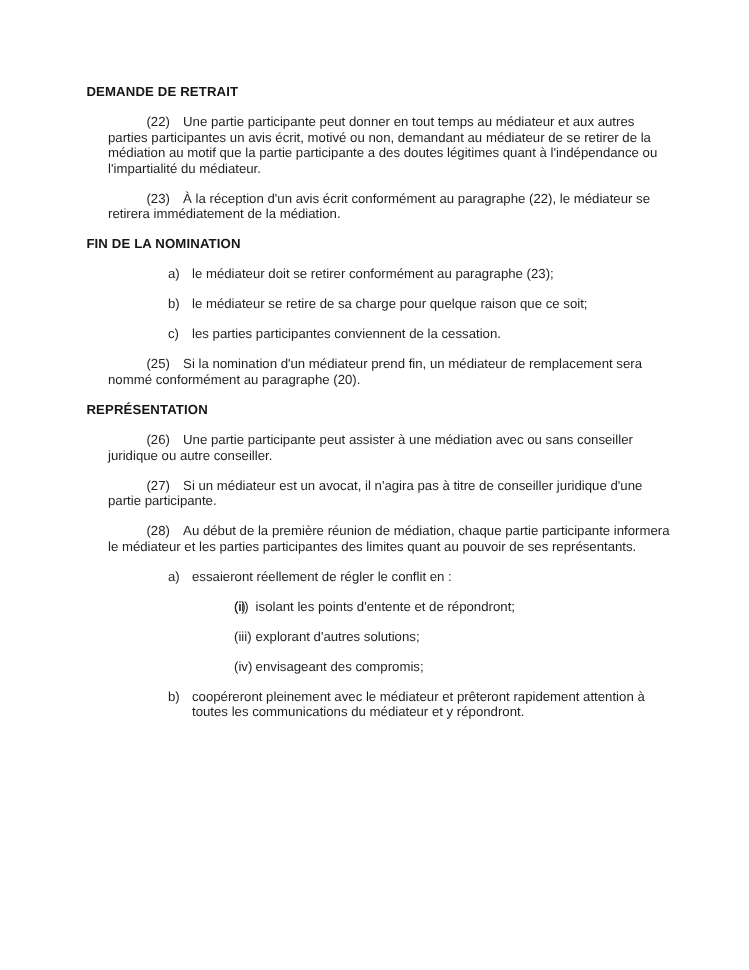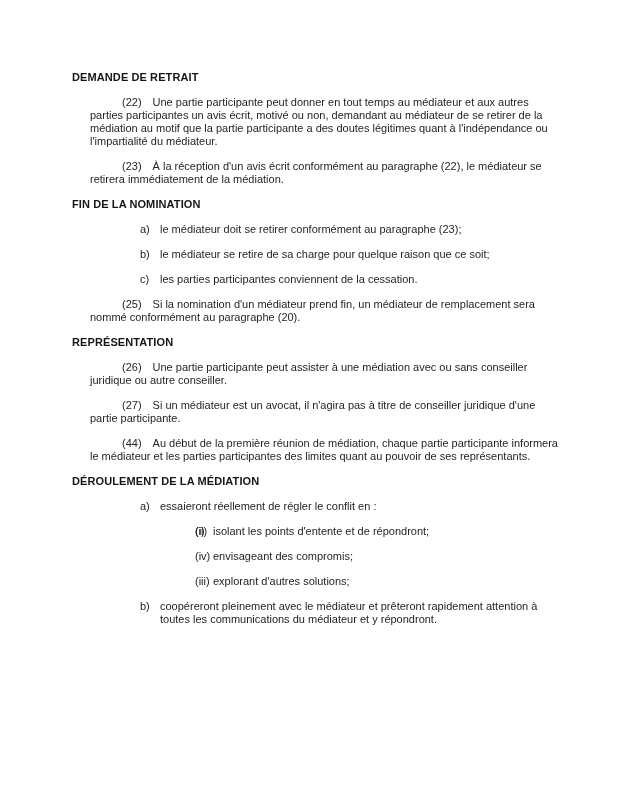--- a/index.html
+++ b/index.html
@@ -73,26 +73,25 @@
     <div class="list-item"><span class="marker">a)</span><span class="item-text">le médiateur doit se retirer conformément au paragraphe (23);</span></div>
     <div class="list-item"><span class="marker">b)</span><span class="item-text">le médiateur se retire de sa charge pour quelque raison que ce soit;</span></div>
     <div class="list-item"><span class="marker">c)</span><span class="item-text">les parties participantes conviennent de la cessation.</span></div>
     <p class="para"><span class="pnum">(25)</span><span class="ptext">Si la nomination d'un médiateur prend fin, un médiateur de remplacement sera nommé conformément au paragraphe (20).</span></p>
   </section>
 
   <section>
     <h2 class="heading">REPRÉSENTATION</h2>
     <p class="para"><span class="pnum">(26)</span><span class="ptext">Une partie participante peut assister à une médiation avec ou sans conseiller juridique ou autre conseiller.</span></p>
     <p class="para"><span class="pnum">(27)</span><span class="ptext">Si un médiateur est un avocat, il n'agira pas à titre de conseiller juridique d'une partie participante.</span></p>
-    <p class="para"><span class="pnum">(44)</span><span class="ptext">Au début de la première réunion de médiation, chaque partie participante informera le médiateur et les parties participantes des limites quant au pouvoir de ses représentants.</span></p>
+    <p class="para"><span class="pnum">(28)</span><span class="ptext">Au début de la première réunion de médiation, chaque partie participante informera le médiateur et les parties participantes des limites quant au pouvoir de ses représentants.</span></p>
   </section>
 
   <section>
-    <h2 class="heading">DÉROULEMENT DE LA MÉDIATION</h2>
     <div class="list-item"><span class="marker">a)</span><span class="item-text">essaieront réellement de régler le conflit en :</span></div>
     <div class="sub-list-item"><span class="marker">(i)</span></div>
     <div class="sub-list-item"><span class="marker">(ii)</span><span class="item-text">isolant les points d'entente et de répondront;</span></div>
+    <div class="sub-list-item"><span class="marker">(iii)</span><span class="item-text">explorant d'autres solutions;</span></div>
     <div class="sub-list-item"><span class="marker">(iv)</span><span class="item-text">envisageant des compromis;</span></div>
-    <div class="sub-list-item"><span class="marker">(iii)</span><span class="item-text">explorant d'autres solutions;</span></div>
     <div class="list-item"><span class="marker">b)</span><span class="item-text">coopéreront pleinement avec le médiateur et prêteront rapidement attention à toutes les communications du médiateur et y répondront.</span></div>
   </section>
 
 </main>
 
 </body></html>

